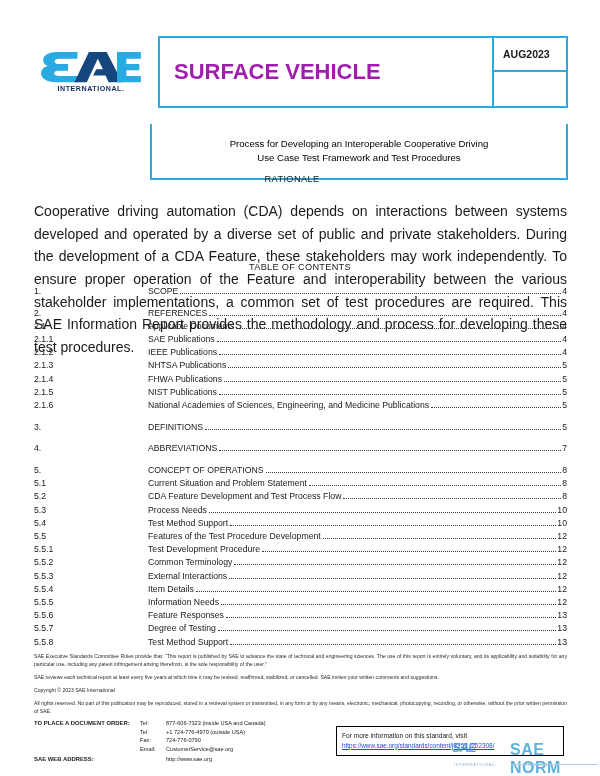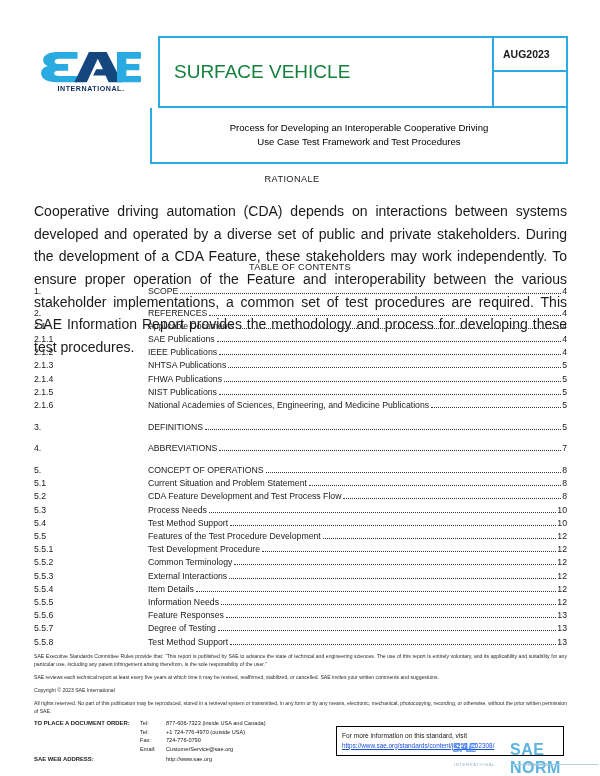--- a/index.html
+++ b/index.html
@@ -58,24 +58,24 @@
   .title-cell {
     flex: 1;
     border: 2px solid #29abe2;
     border-right: none;
     display: flex;
     align-items: center;
     padding-left: 14px;
     box-sizing: border-box;
   }
   .doc-title {
-    font-size: 19px;
-    font-weight: normal;
+    font-size: 22px;
+    font-weight: bold;
     line-height: 1.2;
-    color: #15803d;
+    color: #a21caf;
   }
 
   .num-cell {
     width: 104px;
     border: 2px solid #29abe2;
     border-right: none;
     box-sizing: border-box;
     display: flex;
     flex-direction: column;
   }
@@ -119,20 +119,21 @@
 
   .header-sub {
     margin-left: 118px;
     border: 2px solid #29abe2;
     border-top: none;
     height: 56px;
     display: flex;
     align-items: center;
     justify-content: center;
     box-sizing: border-box;
+    margin-top: 16px;
   }
   .sub-title {
     font-size: 9.6px;
     line-height: 1.45;
     text-align: center;
     color: #000;
   }
 
   
   .rationale-head {

